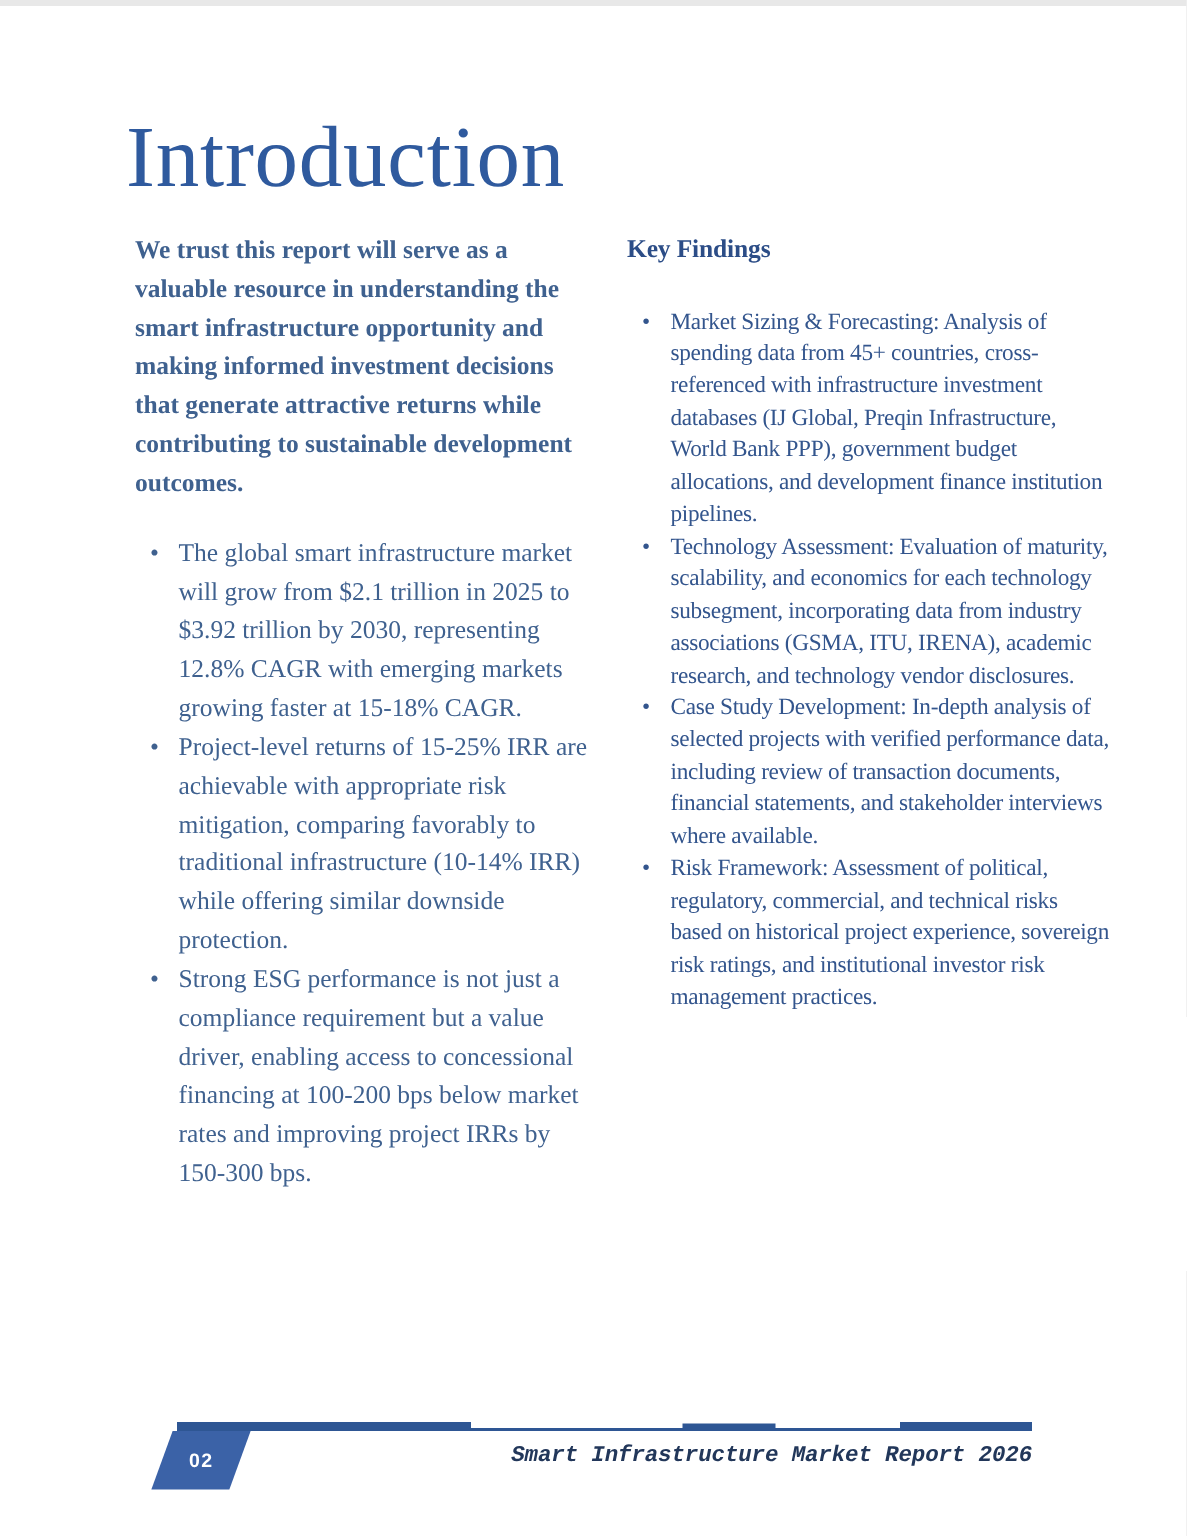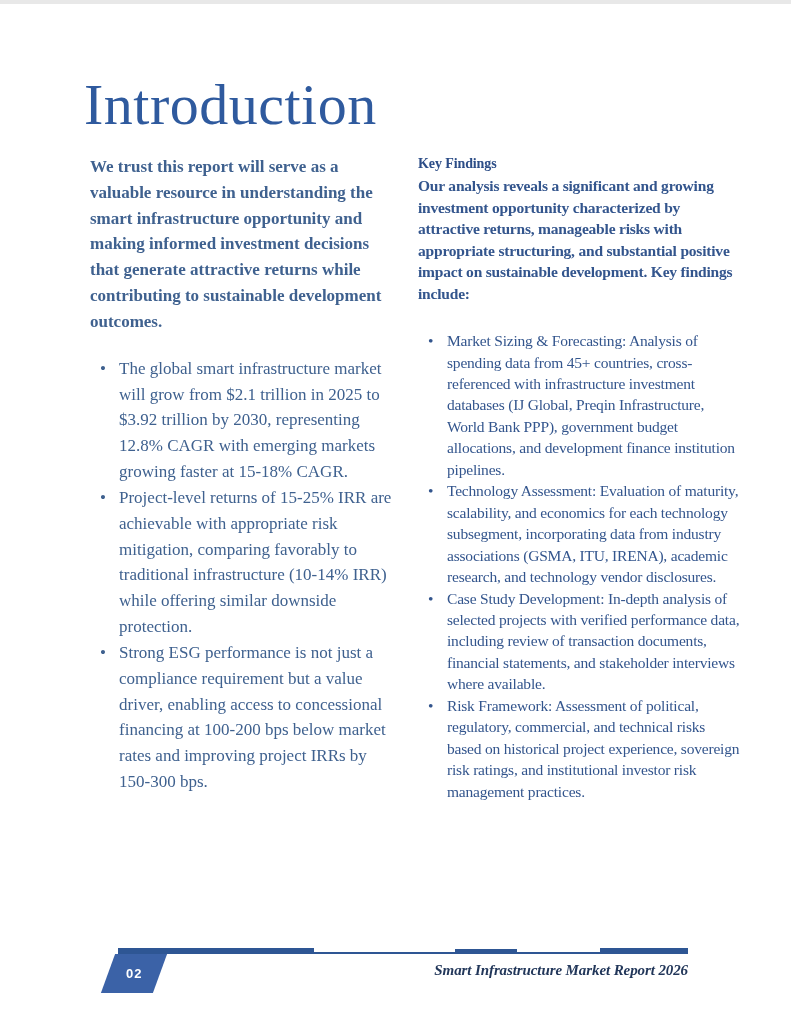--- a/index.html
+++ b/index.html
@@ -43,21 +43,21 @@
   .col-right {
     width: 322px;
     color: #33558d;
     font-size: 15.5px;
     line-height: 1.385;
     letter-spacing: -0.2px;
   }
   .intro-par { margin: 0; font-weight: bold; }
   .kf-heading {
     margin: 0 0 2px 0;
-    font-size: 14px;
+    font-size: 17px;
     font-weight: 700;
     color: #2c4d87;
     letter-spacing: -0.1px;
   }
   ul.bullets {
     list-style: none;
     margin: 0;
     padding: 0;
   }
   .col-left ul.bullets { margin-top: 21px; padding-left: 10px; }
@@ -122,21 +122,21 @@
     font-family: "Liberation Sans", sans-serif;
     font-size: 13px;
     font-weight: 700;
     color: #ffffff;
     letter-spacing: 1px;
   }
   .footer-report-title {
     position: absolute;
     right: 103px;
     top: 958px;
-    font-family: Liberation Serif, serif;
+    font-family: Liberation Mono, monospace;
     font-style: italic;
     font-weight: 600;
     font-size: 15px;
     color: #22375a;
     letter-spacing: -0.1px;
   }
 </style>
 </head>
 <body>
 
@@ -150,21 +150,20 @@
       <p class="intro-par">We trust this report will serve as a valuable resource in understanding the smart infrastructure opportunity and making informed investment decisions that generate attractive returns while contributing to sustainable development outcomes.</p>
       <ul class="bullets">
         <li>The global smart infrastructure market will grow from $2.1 trillion in 2025 to $3.92 trillion by 2030, representing 12.8% CAGR with emerging markets growing faster at 15-18% CAGR.</li>
         <li>Project-level returns of 15-25% IRR are achievable with appropriate risk mitigation, comparing favorably to traditional infrastructure (10-14% IRR) while offering similar downside protection.</li>
         <li>Strong ESG performance is not just a compliance requirement but a value driver, enabling access to concessional financing at 100-200 bps below market rates and improving project IRRs by 150-300 bps.</li>
       </ul>
     </div>
 
     <div class="col-right">
       <h3 class="kf-heading">Key Findings</h3>
-      <p class="intro-par">Our analysis reveals a significant and growing investment opportunity characterized by attractive returns, manageable risks with appropriate structuring, and substantial positive impact on sustainable development. Key findings include:</p>
       <ul class="bullets">
         <li>Market Sizing &amp; Forecasting: Analysis of spending data from 45+ countries, cross-referenced with infrastructure investment databases (IJ Global, Preqin Infrastructure, World Bank PPP), government budget allocations, and development finance institution pipelines.</li>
         <li>Technology Assessment: Evaluation of maturity, scalability, and economics for each technology subsegment, incorporating data from industry associations (GSMA, ITU, IRENA), academic research, and technology vendor disclosures.</li>
         <li>Case Study Development: In-depth analysis of selected projects with verified performance data, including review of transaction documents, financial statements, and stakeholder interviews where available.</li>
         <li>Risk Framework: Assessment of political, regulatory, commercial, and technical risks based on historical project experience, sovereign risk ratings, and institutional investor risk management practices.</li>
       </ul>
     </div>
 
   </div>
 

